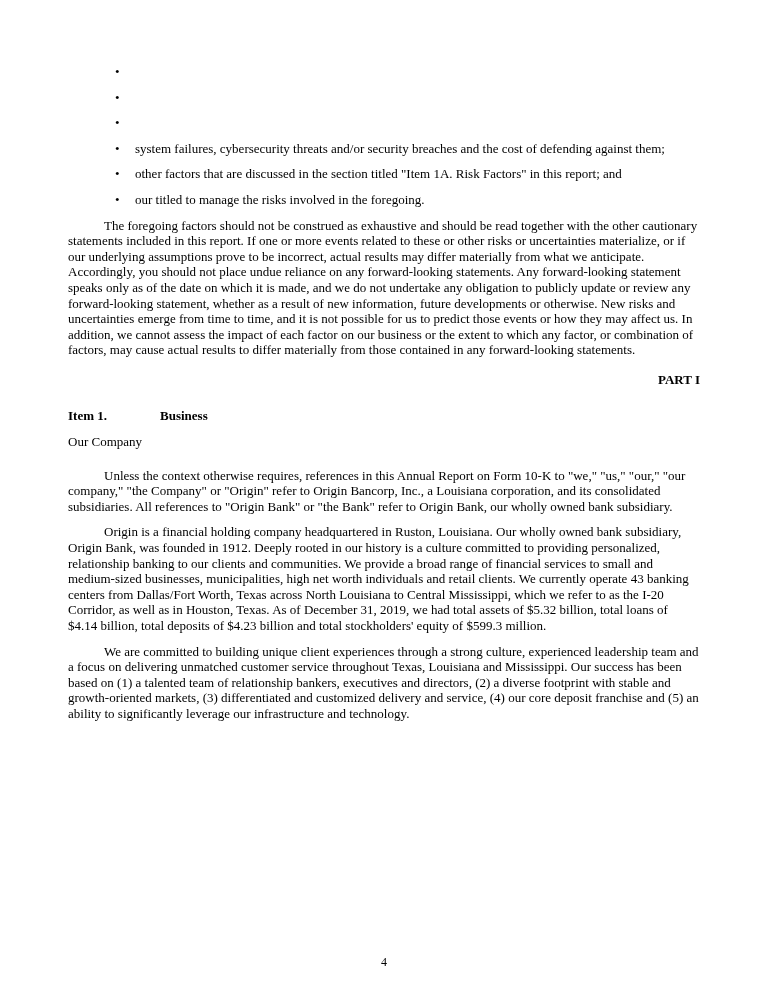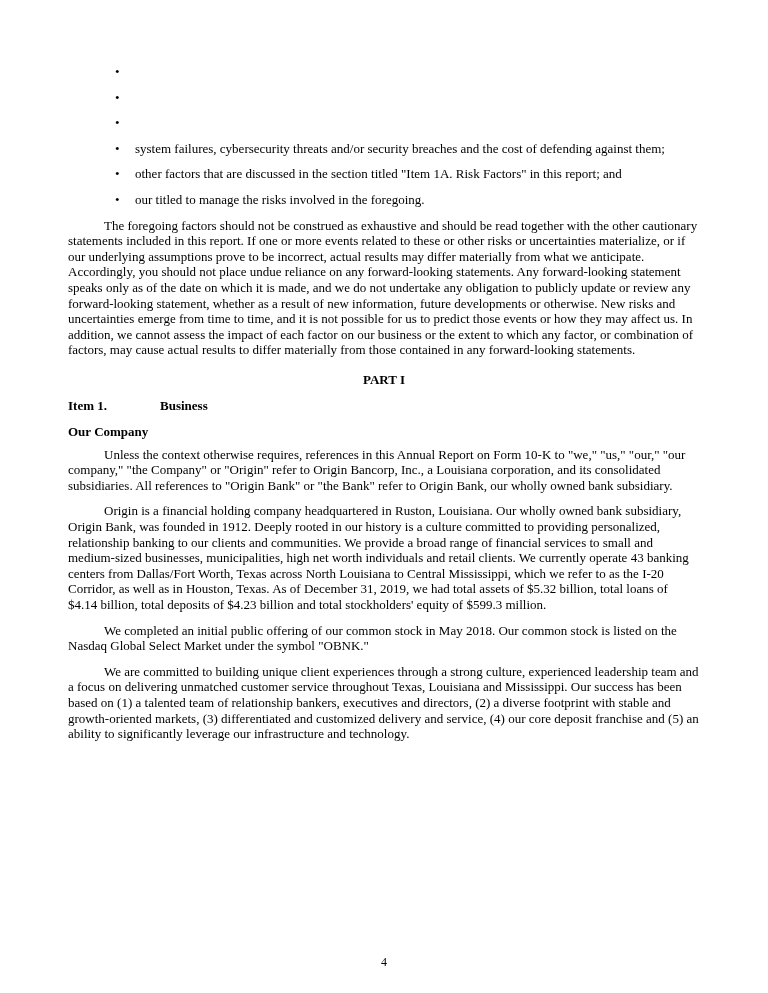--- a/index.html
+++ b/index.html
@@ -36,35 +36,35 @@
   }
   .bullet-text {
     flex: 1;
   }
   .para {
     text-indent: 36px;
     text-align: left;
     margin: 0 0 10px 0;
   }
   .part-heading {
-    text-align: center;
+    text-align: right;
     font-weight: bold;
-    margin: 14px 0 10px 0;
+    margin: 14px 0 20px 0;
   }
   .item-line {
     font-weight: bold;
     margin: 8px 0 11px 0;
   }
   .item-number {
     display: inline-block;
     width: 92px;
   }
   .section-heading {
-    font-weight: bold;
-    margin: 0 0 7px 0;
+    font-weight: normal;
+    margin: 0 0 18px 0;
   }
   .page-number {
     position: absolute;
     bottom: 22px;
     left: 0;
     width: 100%;
     text-align: center;
     font-size: 12px;
   }
 </style>
@@ -105,20 +105,19 @@
     <div class="item-line">
       <span class="item-number">Item 1.</span><span>Business</span>
     </div>
 
     <div class="section-heading">Our Company</div>
 
     <p class="para">Unless the context otherwise requires, references in this Annual Report on Form 10-K to "we," "us," "our," "our company," "the Company" or "Origin" refer to Origin Bancorp, Inc., a Louisiana corporation, and its consolidated subsidiaries. All references to "Origin Bank" or "the Bank" refer to Origin Bank, our wholly owned bank subsidiary.</p>
 
     <p class="para">Origin is a financial holding company headquartered in Ruston, Louisiana. Our wholly owned bank subsidiary, Origin Bank, was founded in 1912. Deeply rooted in our history is a culture committed to providing personalized, relationship banking to our clients and communities. We provide a broad range of financial services to small and medium-sized businesses, municipalities, high net worth individuals and retail clients. We currently operate 43 banking centers from Dallas/Fort Worth, Texas across North Louisiana to Central Mississippi, which we refer to as the I-20 Corridor, as well as in Houston, Texas. As of December 31, 2019, we had total assets of $5.32 billion, total loans of $4.14 billion, total deposits of $4.23 billion and total stockholders' equity of $599.3 million.</p>
 
-    <p class="para">We completed an initial public offering of our common stock in May 2018. Our common stock is listed on the Nasdaq Global Select Market under the symbol "OBNK."</p>
 
     <p class="para">We are committed to building unique client experiences through a strong culture, experienced leadership team and a focus on delivering unmatched customer service throughout Texas, Louisiana and Mississippi. Our success has been based on (1) a talented team of relationship bankers, executives and directors, (2) a diverse footprint with stable and growth-oriented markets, (3) differentiated and customized delivery and service, (4) our core deposit franchise and (5) an ability to significantly leverage our infrastructure and technology.</p>
 
   </div>
 
   <div class="page-number">4</div>
 </div>
 
 </body></html>

